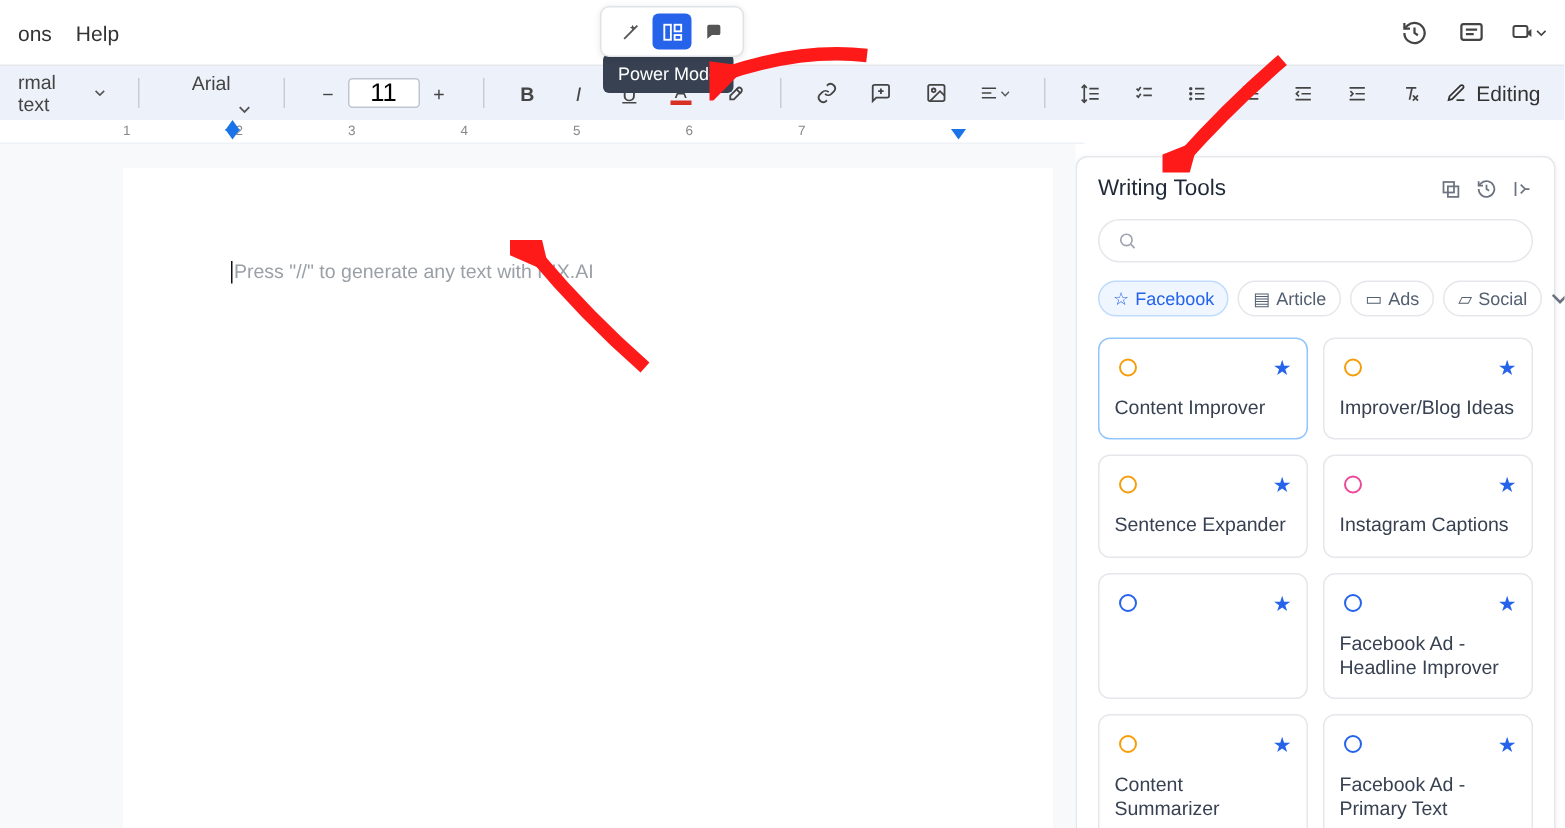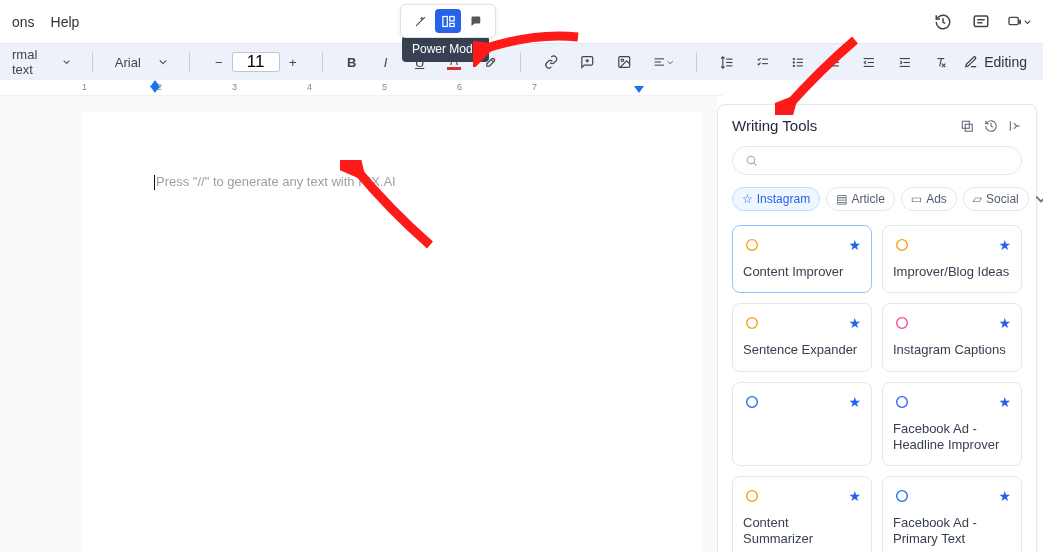--- a/index.html
+++ b/index.html
@@ -124,21 +124,21 @@
 <div class="tooltip">Power Mode</div>
 
 <div class="toolbar">
   <span class="tb-select">
     <span>rmal text</span>
     <svg width="8" height="8" viewBox="0 0 10 10">
         <path d="M1 3 L5 7 L9 3" stroke="#555" stroke-width="1.5" fill="none"></path>
       </svg>
   </span>
   <span class="tb-sep"></span>
-  <span class="tb-select" style="min-width:60px;">
+  <span class="tb-select" style="min-width:60px;flex-direction:column;">
     <span>Arial</span>
     <svg width="8" height="8" viewBox="0 0 10 10" style="margin-left:auto;">
         <path d="M1 3 L5 7 L9 3" stroke="#555" stroke-width="1.5" fill="none"></path>
       </svg>
   </span>
   <span class="tb-sep"></span>
   <span class="font-size-box">
     <span class="tb-btn">−</span>
     <input class="fs-input" value="11" style="">
     <span class="tb-btn">+</span>
@@ -318,21 +318,21 @@
     </div>
     <div class="sp-search">
       <svg width="13" height="13" viewBox="0 0 24 24" fill="none" stroke="currentColor" stroke-width="2">
           <circle cx="11" cy="11" r="7"></circle>
           <line x1="21" y1="21" x2="16.5" y2="16.5"></line>
         </svg>
     </div>
     <div class="sp-chips">
       <span class="chip active">
         <span>☆</span>
-        <span>Instagram</span>
+        <span>Facebook</span>
       </span>
       <span class="chip">
         <span>▤</span>
         <span>Article</span>
       </span>
       <span class="chip">
         <span>▭</span>
         <span>Ads</span>
       </span>
       <span class="chip">

